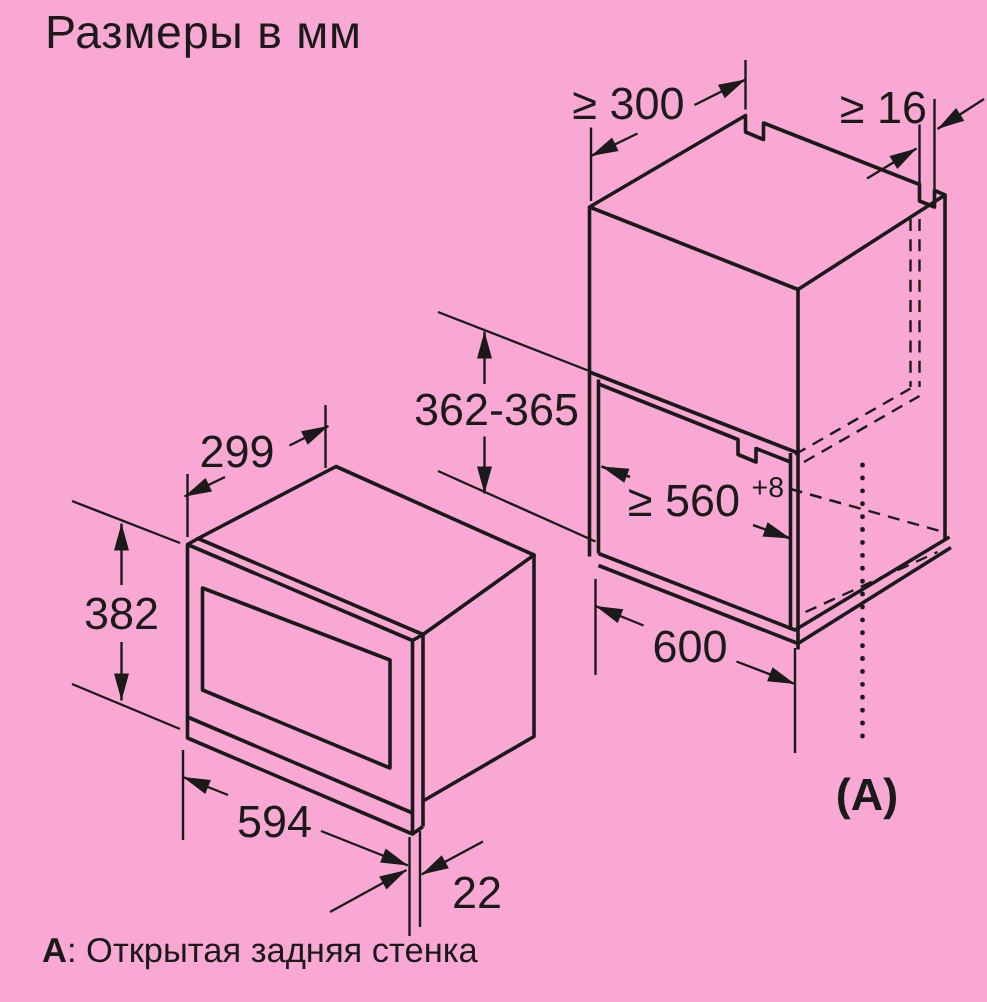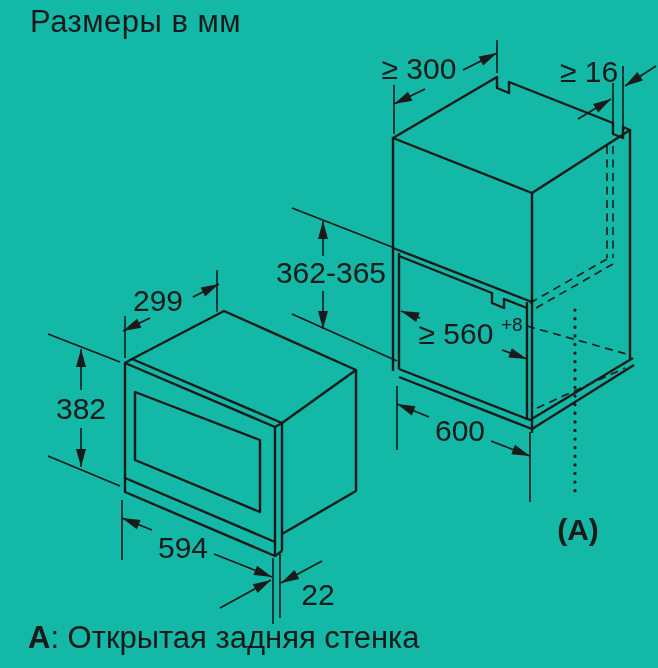--- a/index.html
+++ b/index.html
@@ -1,19 +1,19 @@
 <!DOCTYPE html>
 <html><head>
 <meta charset="utf-8">
 <style>
   html,body{margin:0;padding:0;background:#ffffff;}
-  .page{position:relative;width:658px;height:668px;background:#14b8a6;overflow:hidden;
+  .page{position:relative;width:658px;height:668px;background:#f9a8d4;overflow:hidden;
         font-family:"Liberation Sans",sans-serif;color:#1a1a1a;}
   .title{position:absolute;left:30px;top:4px;font-size:31px;letter-spacing:0.5px;}
-  .note{position:absolute;left:28px;top:620px;font-size:31px;}
+  .note{position:absolute;left:28px;top:620px;font-size:23px;}
   .note .bold{font-weight:bold;}
   svg{position:absolute;left:0;top:0;}
   .obj{fill:none;stroke:#1a1a1a;stroke-width:2.4px;stroke-linejoin:round;}
   .thin{fill:none;stroke:#1a1a1a;stroke-width:1.6px;}
   .dash{fill:none;stroke:#1a1a1a;stroke-width:1.6px;stroke-dasharray:8 5.5;}
   .dots{fill:none;stroke:#1a1a1a;stroke-width:3.2px;stroke-dasharray:0.1 8.5;stroke-linecap:round;}
   .dim-label{font-family:"Liberation Sans",sans-serif;font-size:30px;fill:#1a1a1a;}
   .dim-sup{font-family:"Liberation Sans",sans-serif;font-size:19px;fill:#1a1a1a;}
   .a-label{font-family:"Liberation Sans",sans-serif;font-size:30px;font-weight:bold;fill:#1a1a1a;}
   .mid{text-anchor:middle;}

